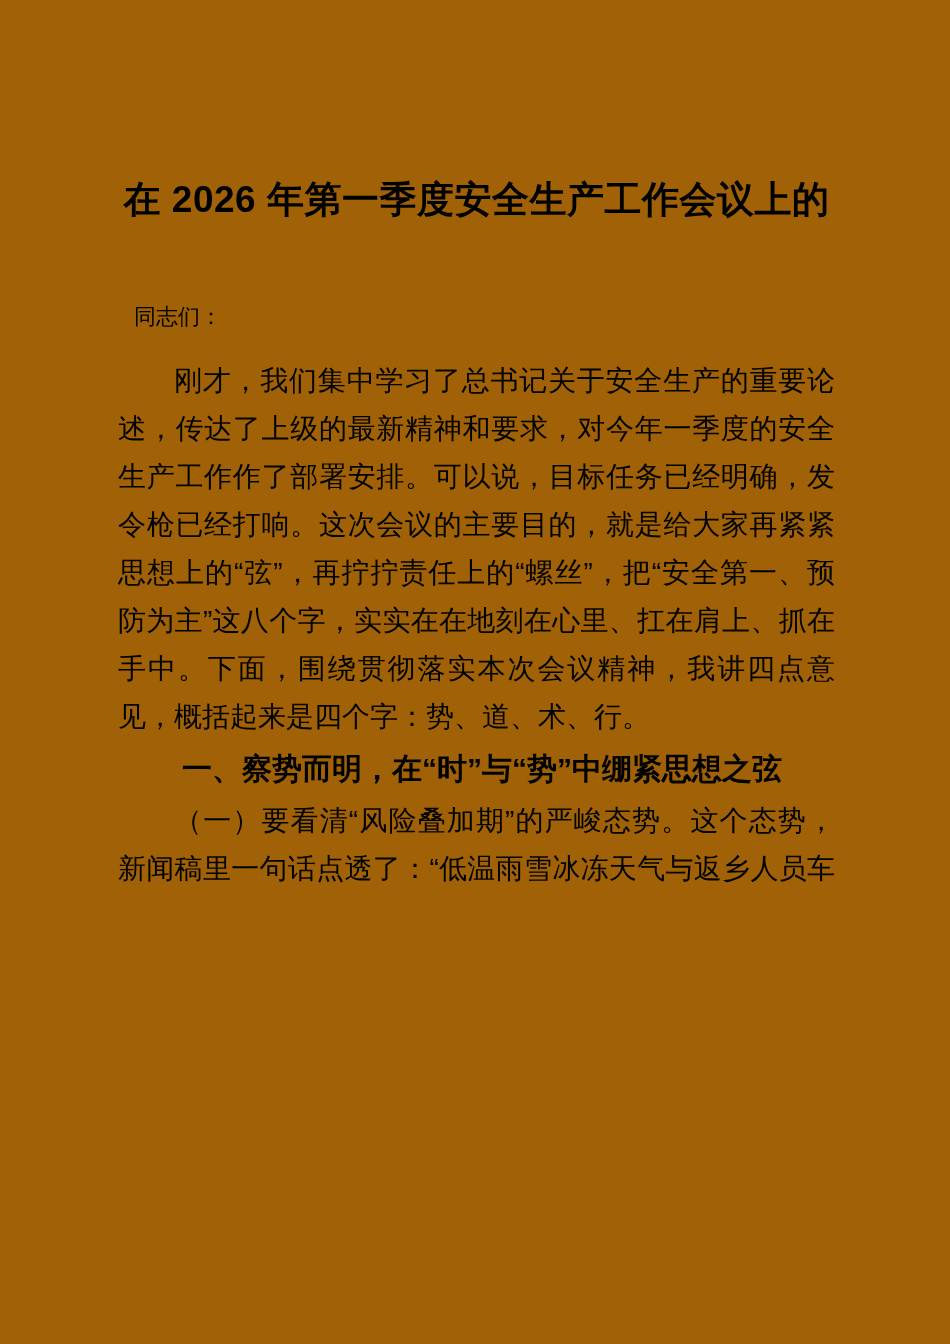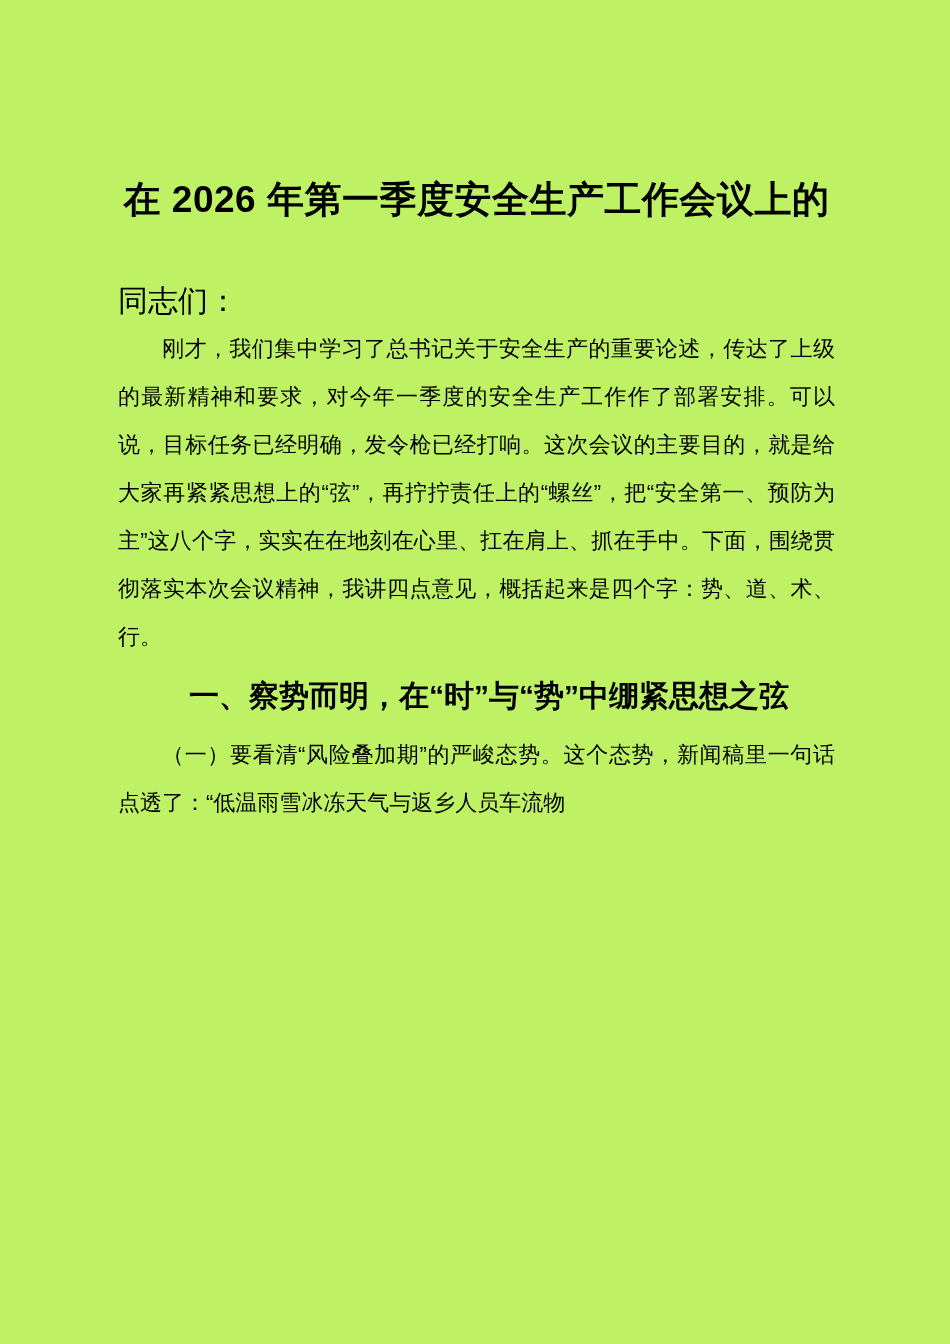--- a/index.html
+++ b/index.html
@@ -12,21 +12,21 @@
     height: 1344px;
     overflow: hidden;
     font-family: "Liberation Sans", "DejaVu Sans", sans-serif;
     color: #000000;
     -webkit-font-smoothing: antialiased;
   }
   .page {
     position: relative;
     width: 950px;
     height: 1344px;
-    background: #bef264;
+    background: #a16207;
     box-sizing: border-box;
   }
   .content {
     position: absolute;
     left: 118px;
     top: 0;
     width: 717px;
   }
   .doc-title {
     margin: 0;
@@ -36,42 +36,42 @@
     line-height: 64px;
     text-align: center;
     letter-spacing: 0.5px;
     padding-top: 168px;
     word-break: break-all;
   }
   .title-line {
     display: block;
   }
   .salutation {
-    margin: 0;
+    margin: 16px;
     padding: 0;
-    font-size: 30px;
+    font-size: 22px;
     line-height: 48px;
     padding-top: 45px;
     text-align: left;
     letter-spacing: 0px;
   }
   p.body-para {
     margin: 0;
     padding: 0;
-    font-size: 22px;
+    font-size: 28px;
     line-height: 48px;
     text-align: justify;
     text-align-last: left;
     text-justify: inter-ideograph;
     text-indent: 2em;
     word-break: break-all;
     letter-spacing: 0px;
   }
   p.section-heading {
-    margin: 11px;
+    margin: 4px;
     padding: 0;
     font-size: 30px;
     font-weight: bold;
     line-height: 48px;
     text-align: left;
     text-indent: 2em;
     word-break: break-all;
     letter-spacing: 0px;
   }
   .clip-last {

